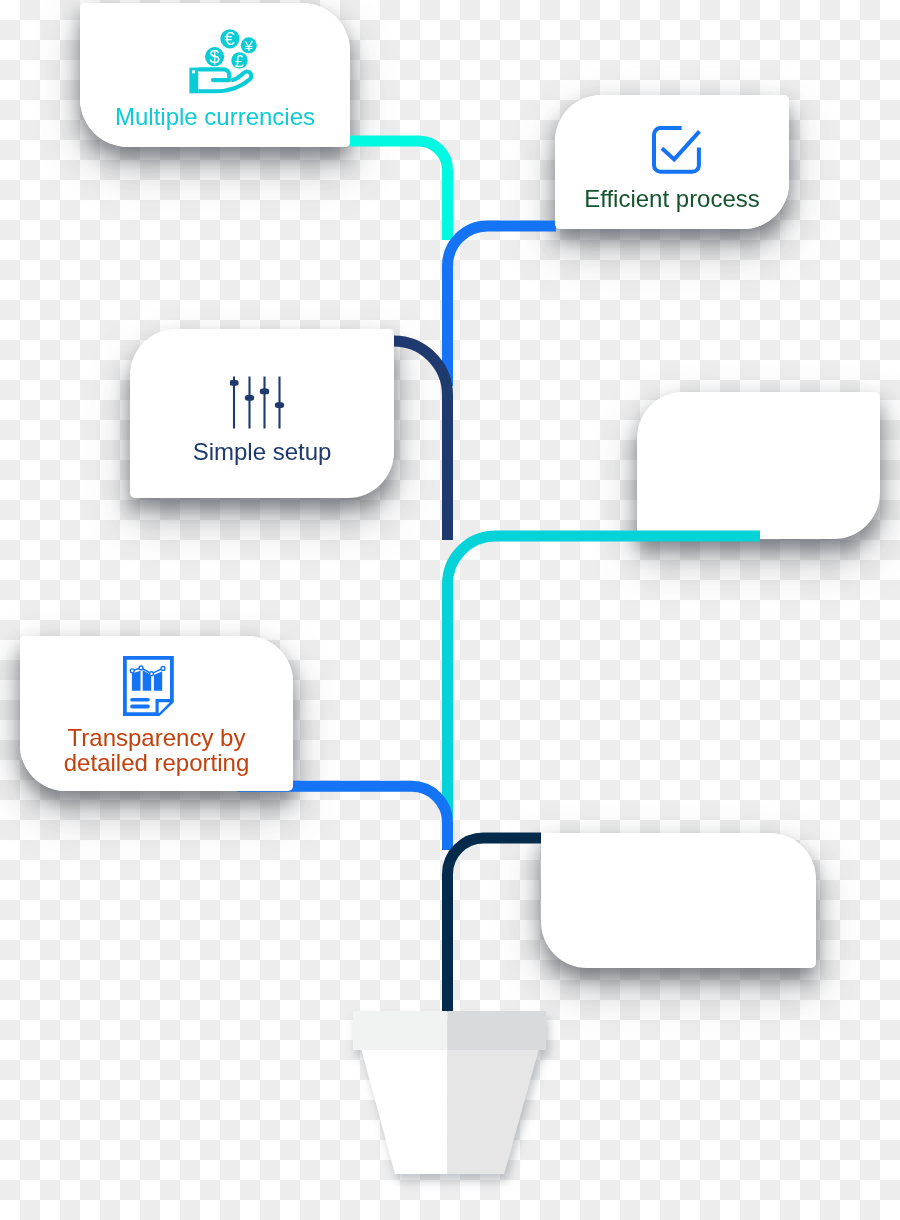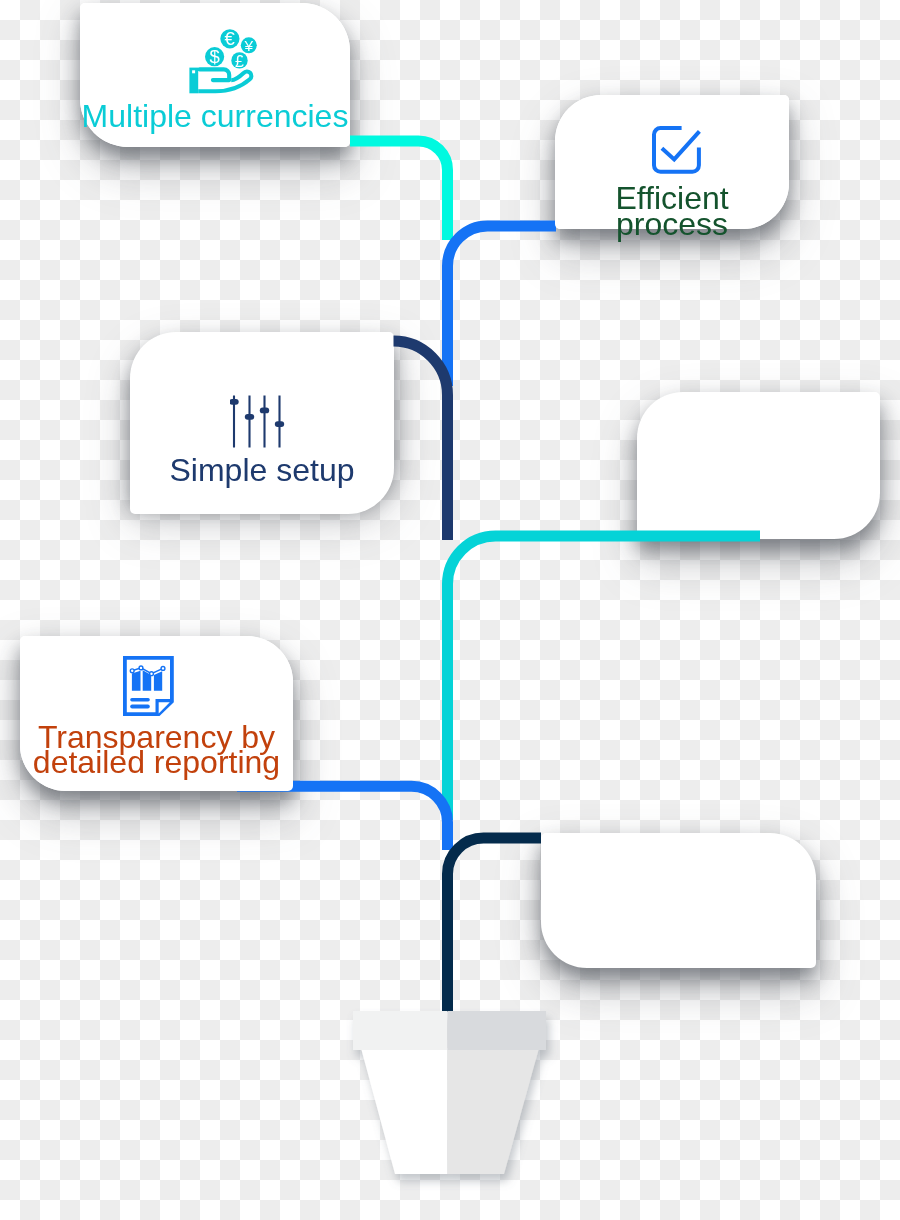--- a/index.html
+++ b/index.html
@@ -10,21 +10,21 @@
       linear-gradient(45deg,#ededed 25%,transparent 25%,transparent 75%,#ededed 75%),
       linear-gradient(45deg,#ededed 25%,transparent 25%,transparent 75%,#ededed 75%);
     background-size:40px 40px;
     background-position:0 0,20px 20px;
   }
   #stage{position:relative;width:900px;height:1220px;}
   #wires{position:absolute;left:0;top:0;width:900px;height:1220px;}
   .card{position:absolute;background:#fff;box-sizing:border-box;}
   .cardshadow{position:absolute;background:#fff;box-sizing:border-box;
     filter:drop-shadow(0px 11px 9px rgba(45,50,60,0.45)) drop-shadow(1px 16px 20px rgba(45,50,60,0.30));}
-  .label{position:absolute;text-align:center;line-height:25.5px;font-size:32px;
+  .label{position:absolute;text-align:center;line-height:25.5px;font-size:24px;
     white-space:pre-line;left:0;right:0;}
   .icon{position:absolute;display:block;}
   svg{display:block;}
 </style>
 </head>
 <body>
 
 <div id="stage">
   <div id="cardshadows">
     <div class="cardshadow" style="left:80px;top:3px;width:270px;height:144px;border-radius:5px 48px 5px 48px;"></div>
@@ -84,21 +84,21 @@
   <div class="card" style="left:555px;top:95px;width:234px;height:134px;border-radius:46px 5px 46px 5px;">
     <svg class="icon" style="left:93px;top:28px;width:54px;height:52px" viewBox="648 123 54 52">
       <g fill="none" stroke="#1573f5" stroke-width="4" stroke-linecap="butt" stroke-linejoin="miter">
         <path d="M698.9,147.5 V165.3 a6.5,6.5 0 0 1 -6.5,6.5 h-31.9 a6.5,6.5 0 0 1 -6.5,-6.5 v-30.7 a6.5,6.5 0 0 1 6.5,-6.5 h21.1"></path>
         <path d="M661.9,148.3 L674.2,159.4 L699.4,131.4"></path>
       </g>
     </svg>
     <div class="label" style="top:91px;color:#14532d">Efficient process</div>
   </div>
 
-  <div class="card" style="left:130px;top:348px;width:264px;height:166px;border-radius:46px 5px 46px 5px;">
+  <div class="card" style="left:130px;top:329px;width:264px;height:166px;border-radius:46px 5px 46px 5px;">
     <svg class="icon" style="left:100px;top:42px;width:64px;height:60px" viewBox="230 374 64 60">
       <g stroke="#1e3a6e" stroke-width="2.1" fill="none">
         <line x1="234" y1="379.5" x2="234" y2="431.5"></line>
         <line x1="249.5" y1="379.5" x2="249.5" y2="431.5"></line>
         <line x1="264.5" y1="379.5" x2="264.5" y2="431.5"></line>
         <line x1="279.5" y1="379.5" x2="279.5" y2="431.5"></line>
       </g>
       <g fill="#1e3a6e">
         <rect x="229.3" y="382.9" width="9.4" height="5.8" rx="2.9"></rect>
         <rect x="244.8" y="397.9" width="9.4" height="5.8" rx="2.9"></rect>

